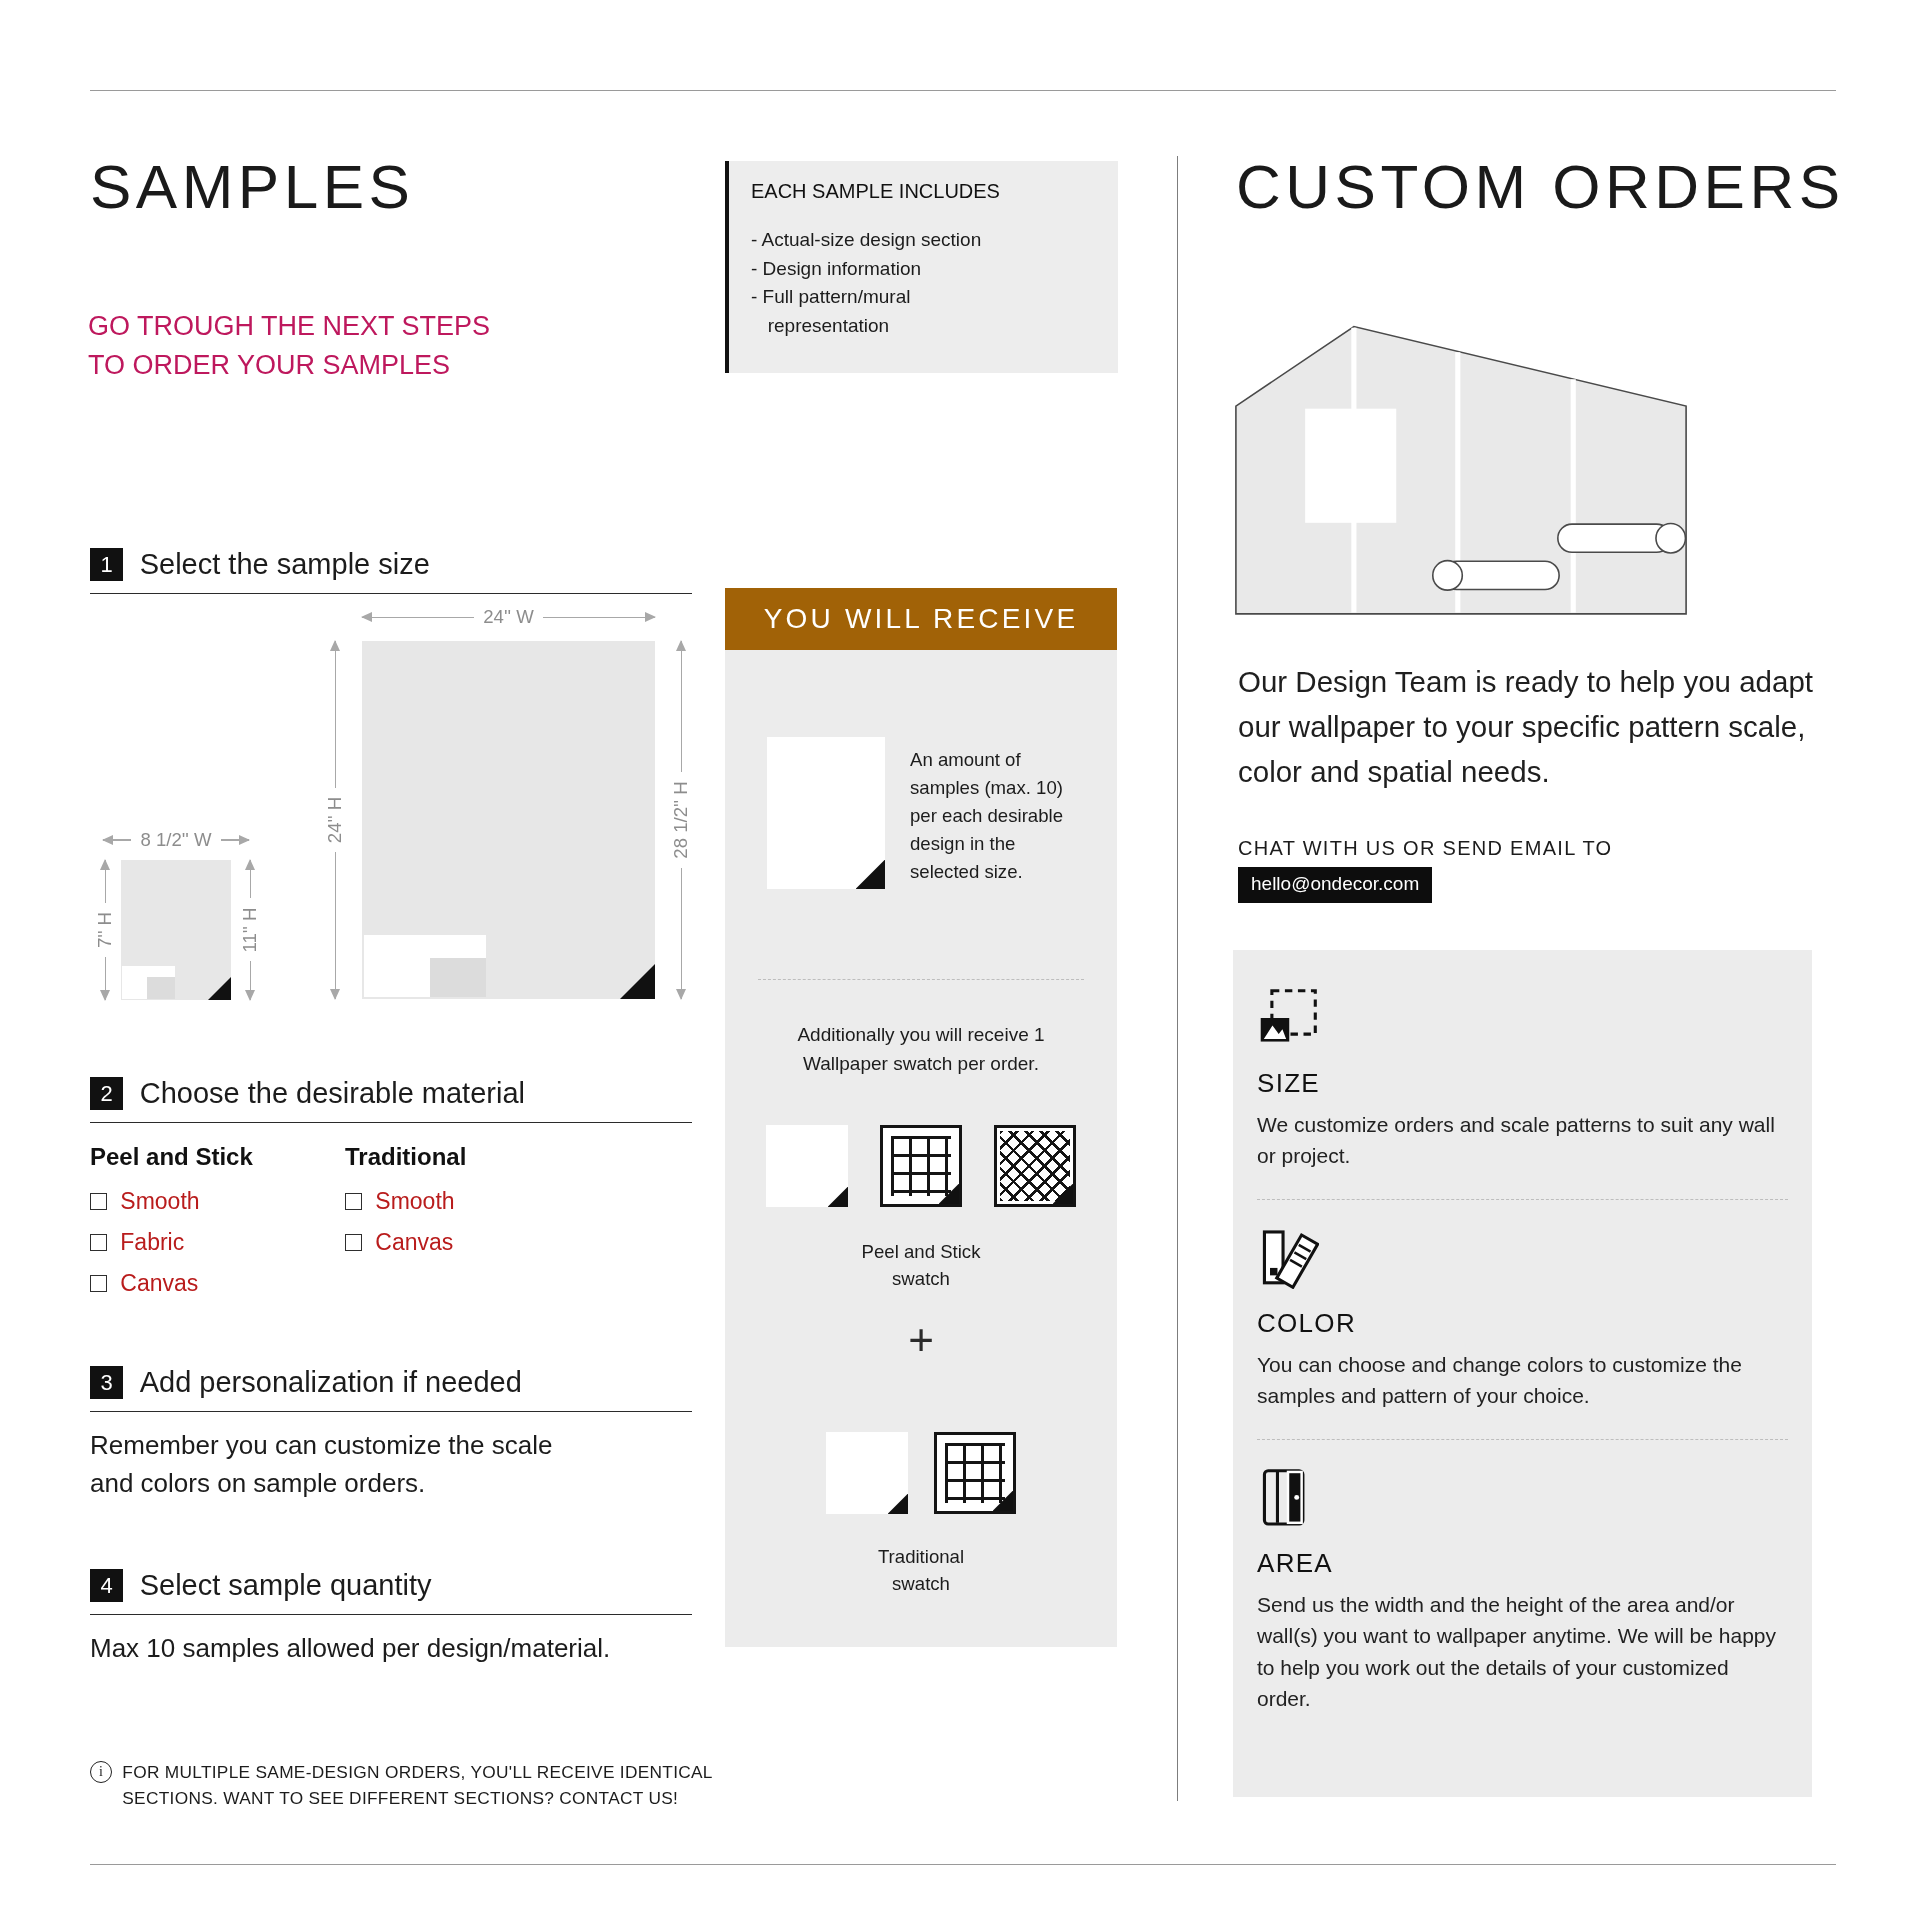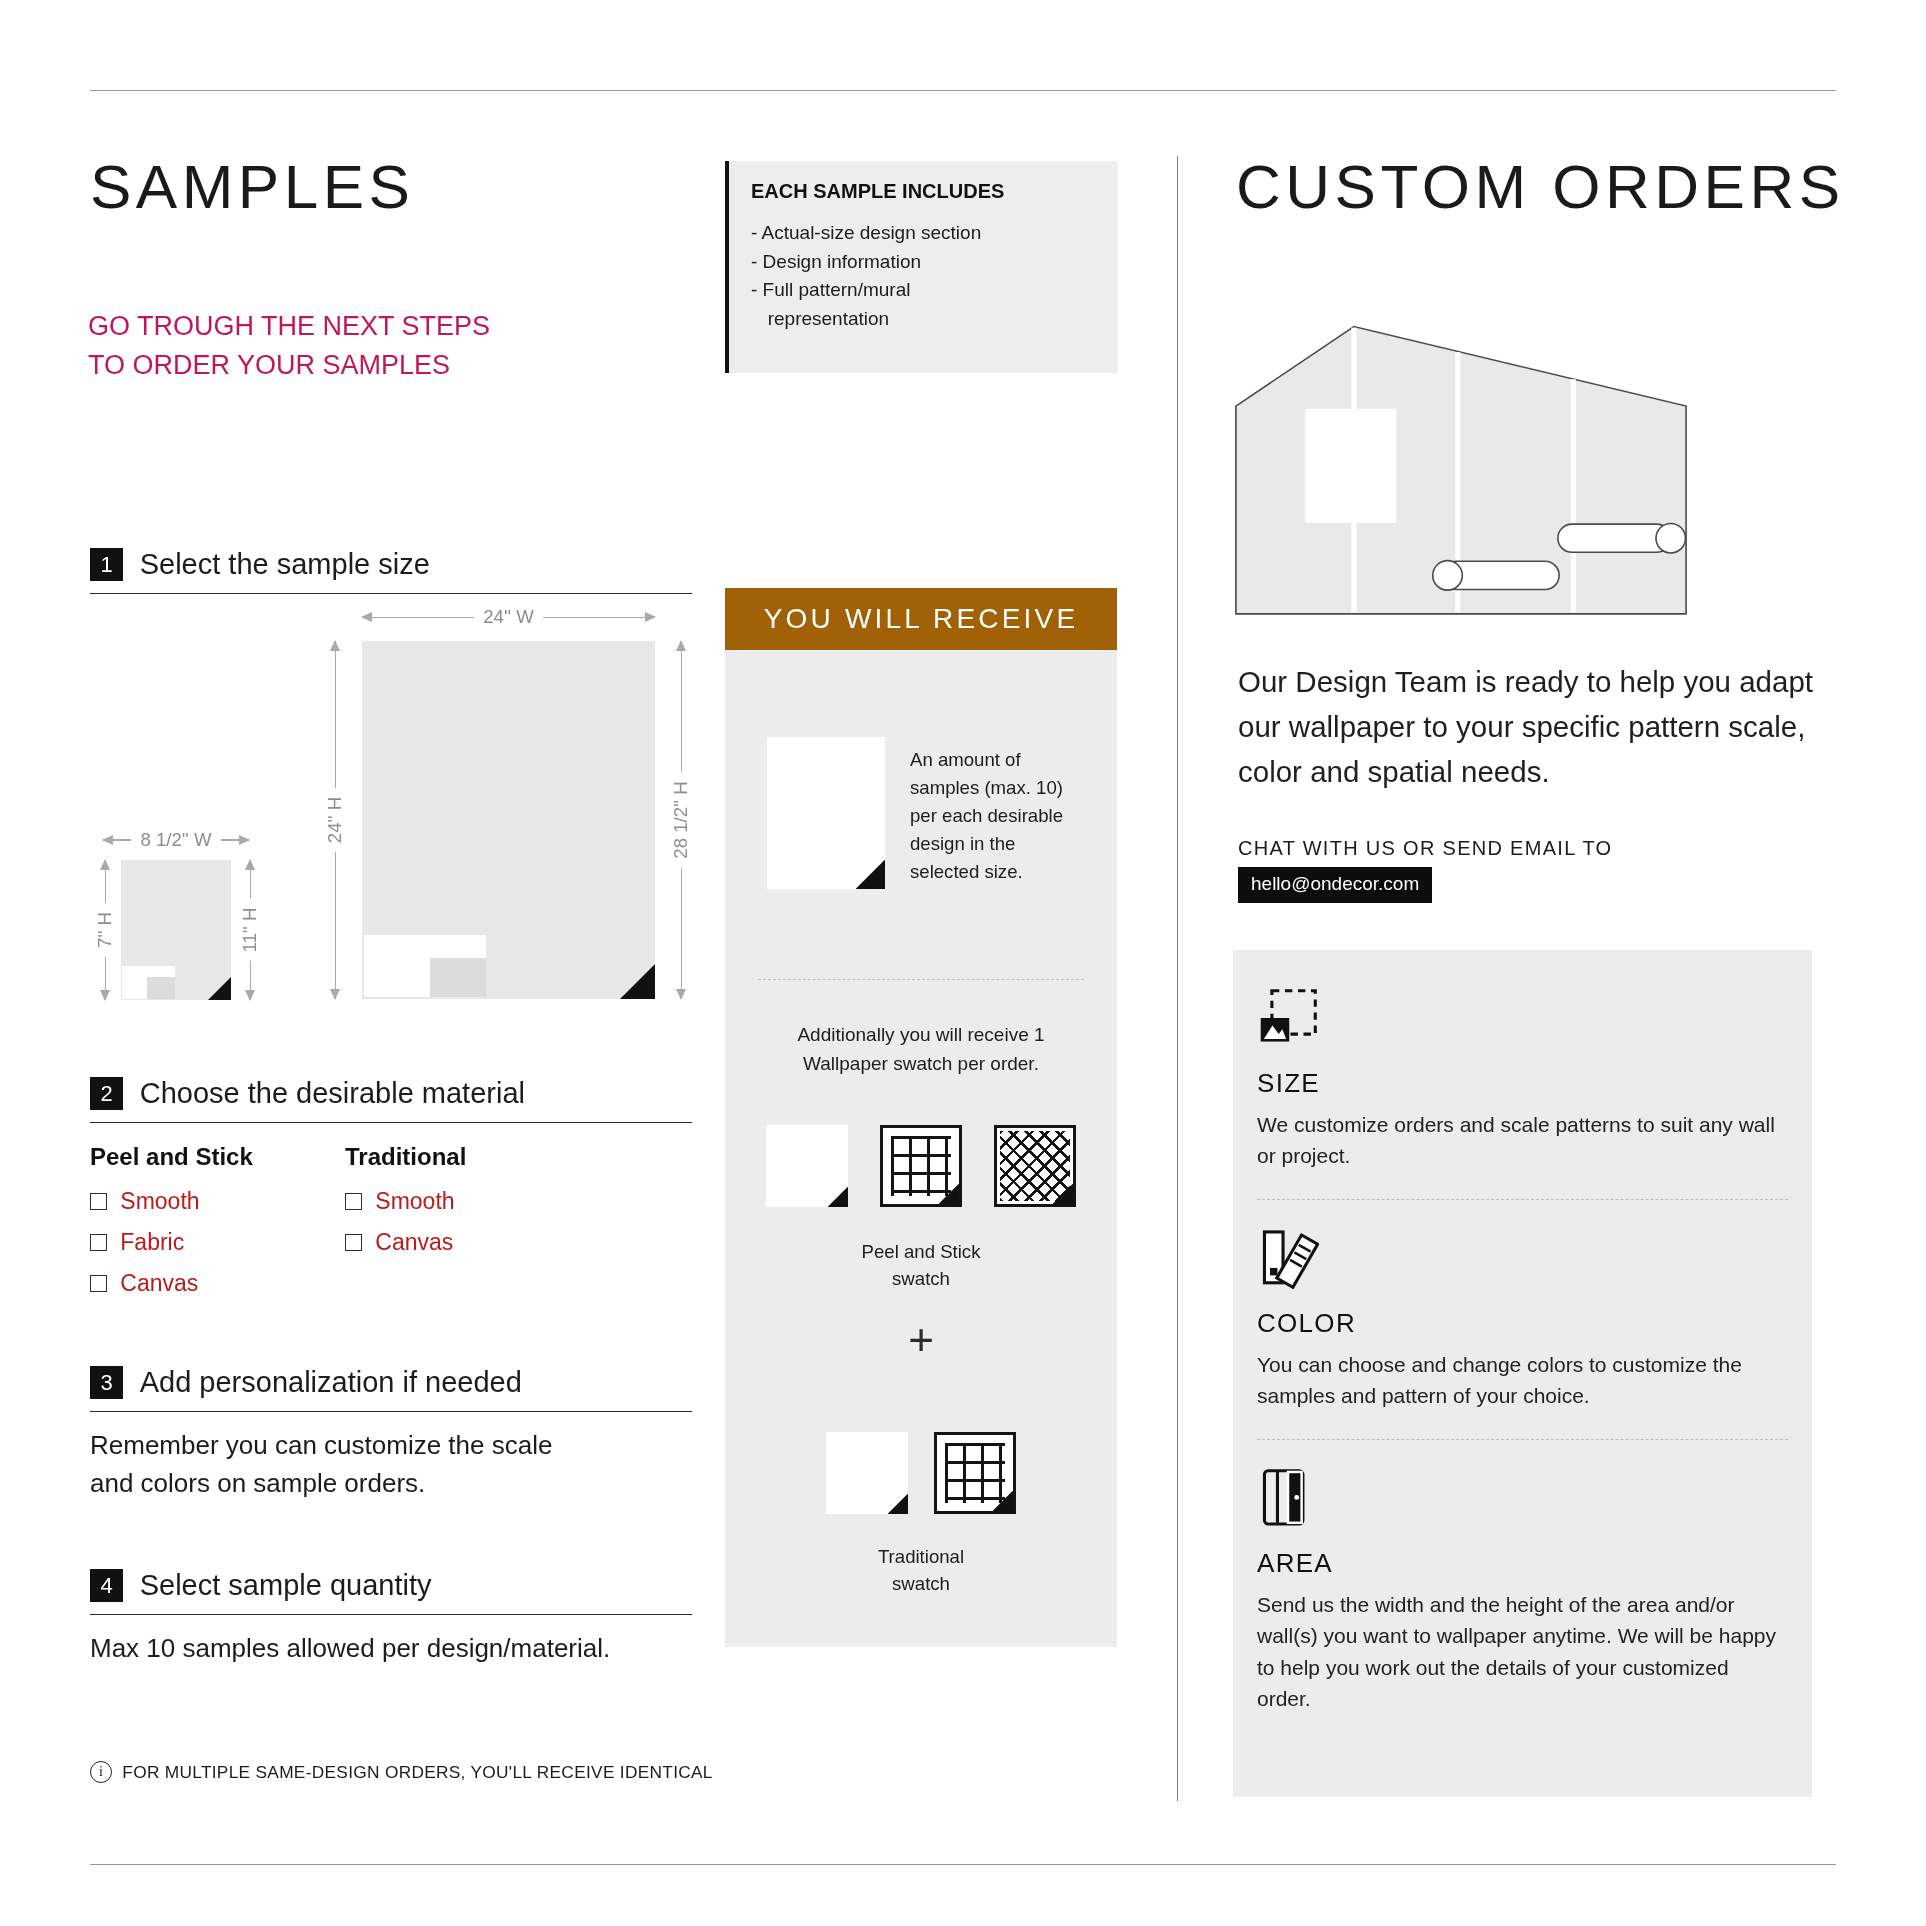--- a/index.html
+++ b/index.html
@@ -9,21 +9,21 @@
 
   .hrule { position:absolute; height:1.3px; background:#9a9a9a; left:90px; width:1746px; }
   .vdivider { position:absolute; left:1177px; top:156px; width:1.3px; height:1645px; background:#7d7d7d; }
 
   .big-title { position:absolute; font-size:62px; letter-spacing:4.5px; color:#1a1a1a; font-weight:400; }
 
   .intro-text { position:absolute; left:88px; top:307px; font-size:27px; line-height:1.45; color:#be185d; }
 
   .includes-box { position:absolute; left:725px; top:161px; width:393px; min-height:212px;
                   background:#ededed; border-left:4.5px solid #111; padding:19px 22px; }
-  .includes-title { font-size:20px; font-weight:bold; color:#111; margin-bottom:16px; }
+  .includes-title { font-size:20px; font-weight:normal; color:#111; margin-bottom:23px; }
   .includes-item { font-size:19px; line-height:1.5; color:#1c1c1c; }
   .includes-item.indent { padding-left:16.7px; }
 
   .step { position:absolute; left:90px; width:602px; display:flex; align-items:center; gap:16.7px;
           border-bottom:1.9px solid #2b2b2b; padding-bottom:11.6px; }
   .step-num { width:33px; height:33px; flex:0 0 33px; background:#111; color:#fff; font-size:22px;
               display:flex; align-items:center; justify-content:center; }
   .step-title { font-size:29px; color:#1c1c1c; }
 
   .diagram { position:absolute; left:90px; top:600px; width:604px; height:424px; }
@@ -273,20 +273,21 @@
   <div class="step" style="top:1569px">
     <span class="step-num">4</span>
     <span class="step-title">Select sample quantity</span>
   </div>
   <div class="body-text" style="left:90px; top:1630px; width:604px;">Max 10 samples allowed per design/material.</div>
 
   <div class="footer-note">
     <span class="info-ic">i</span>
     <div>
       <div class="footer-line">FOR MULTIPLE SAME-DESIGN ORDERS, YOU'LL RECEIVE IDENTICAL</div>
+      <div class="footer-line">SECTIONS. WANT TO SEE DIFFERENT SECTIONS? CONTACT US!</div>
     </div>
   </div>
 
   <div class="big-title" style="left:1236px; top:151px;">CUSTOM ORDERS</div>
 
   <div class="house-wrap">
     <svg viewBox="0 0 710 460" width="456" height="295">
       <polygon points="4,128 188,4 706,128 706,452 4,452" fill="#e9e9e9" stroke="#4a4a4a" stroke-width="2.5"></polygon>
       <line x1="188" y1="6" x2="188" y2="450" stroke="#ffffff" stroke-width="8"></line>
       <line x1="350" y1="44" x2="350" y2="450" stroke="#ffffff" stroke-width="8"></line>

